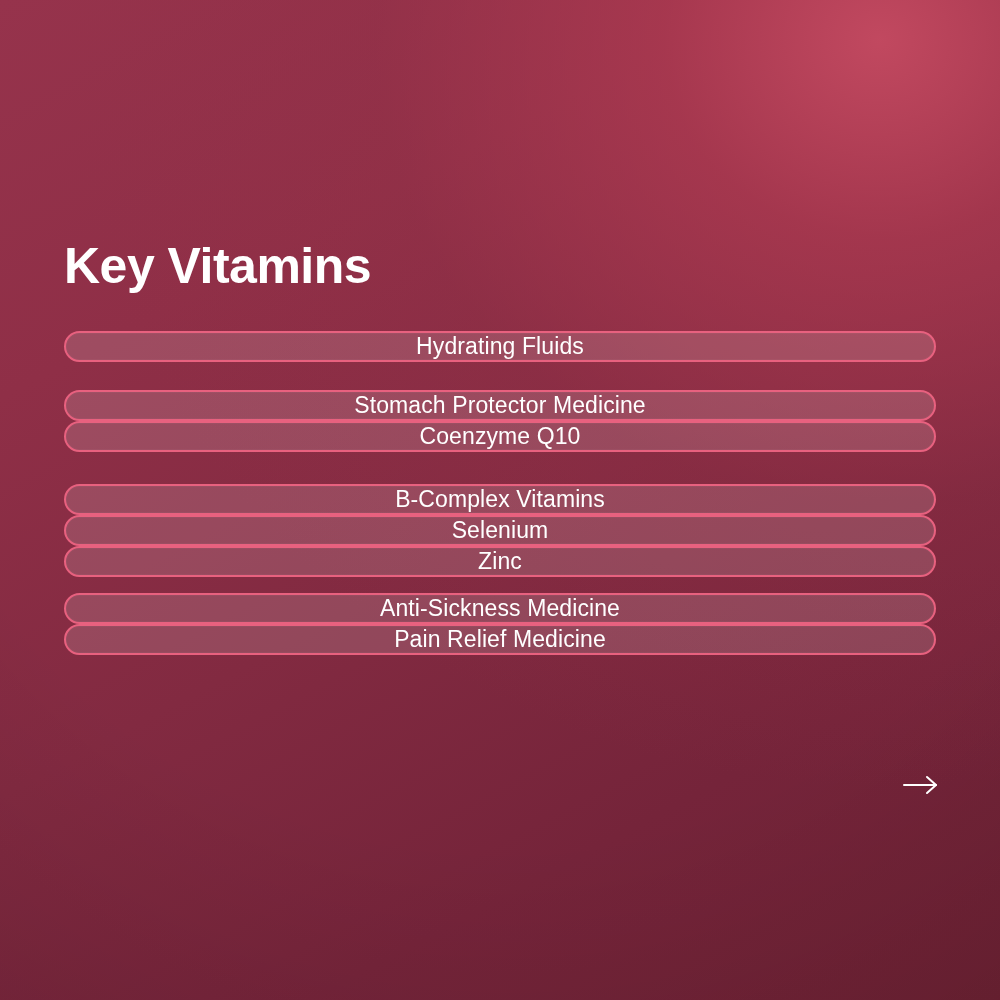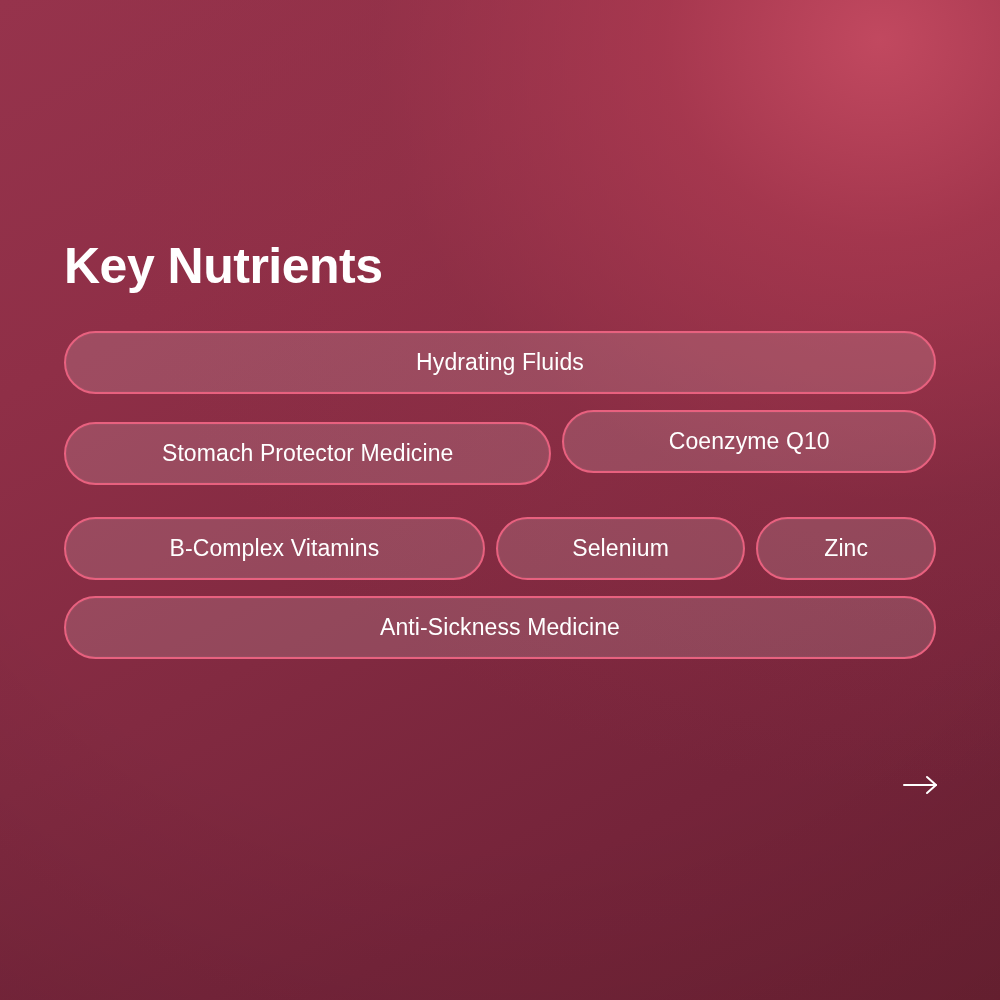--- a/index.html
+++ b/index.html
@@ -70,22 +70,21 @@
 
   
   .chip-rows {
     display: flex;
     flex-direction: column;
     gap: 16px;
   }
 
   .chip-row {
     display: flex;
-    flex-direction: row;
-    gap: 11px;
+    flex-direction: column;
     width: 100%;
   }
 
   .chip {
     height: 63px;
     border: 2px solid #e8617f;
     border-radius: 34px;
     background: rgba(255,255,255,0.14);
     color: #ffffff;
     font-size: 23px;
@@ -113,39 +112,40 @@
   }
   .next-arrow svg { display: block; }
 </style>
 </head>
 <body>
 
 <div id="slide">
 
   <div class="content">
 
-    <div class="title">Key Nutrients</div>
+    <div class="title">Key Vitamins</div>
 
     <div class="chip-rows">
         <div class="chip-row">
           <div class="chip" style="flex: 45 1 0px;">Hydrating Fluids</div>
         </div>
         <div class="chip-row">
           <div class="chip" style="flex: 57 1 0px; margin-top: 12px;">Stomach Protector Medicine</div>
           <div class="chip" style="flex: 43 1 0px;">Coenzyme Q10</div>
         </div>
         <div class="chip-row">
         </div>
         <div class="chip-row">
           <div class="chip" style="flex: 51 1 0px;">B-Complex Vitamins</div>
           <div class="chip" style="flex: 29 1 0px;">Selenium</div>
           <div class="chip" style="flex: 20 1 0px; text-align: center;">Zinc</div>
         </div>
         <div class="chip-row">
           <div class="chip" style="flex: 53 1 0px;">Anti-Sickness Medicine</div>
+          <div class="chip" style="flex: 47 1 0px;">Pain Relief Medicine</div>
         </div>
       </div>
 
   </div>
 
   <div class="next-arrow">
     <svg width="40" height="22" viewBox="0 0 40 22" aria-hidden="true">
       <line x1="2" y1="11" x2="34" y2="11" stroke="#ffffff" stroke-width="2" stroke-linecap="round"></line>
       <polyline points="25,3 34,11 25,19" fill="none" stroke="#ffffff" stroke-width="2" stroke-linecap="round" stroke-linejoin="round"></polyline>
     </svg>

